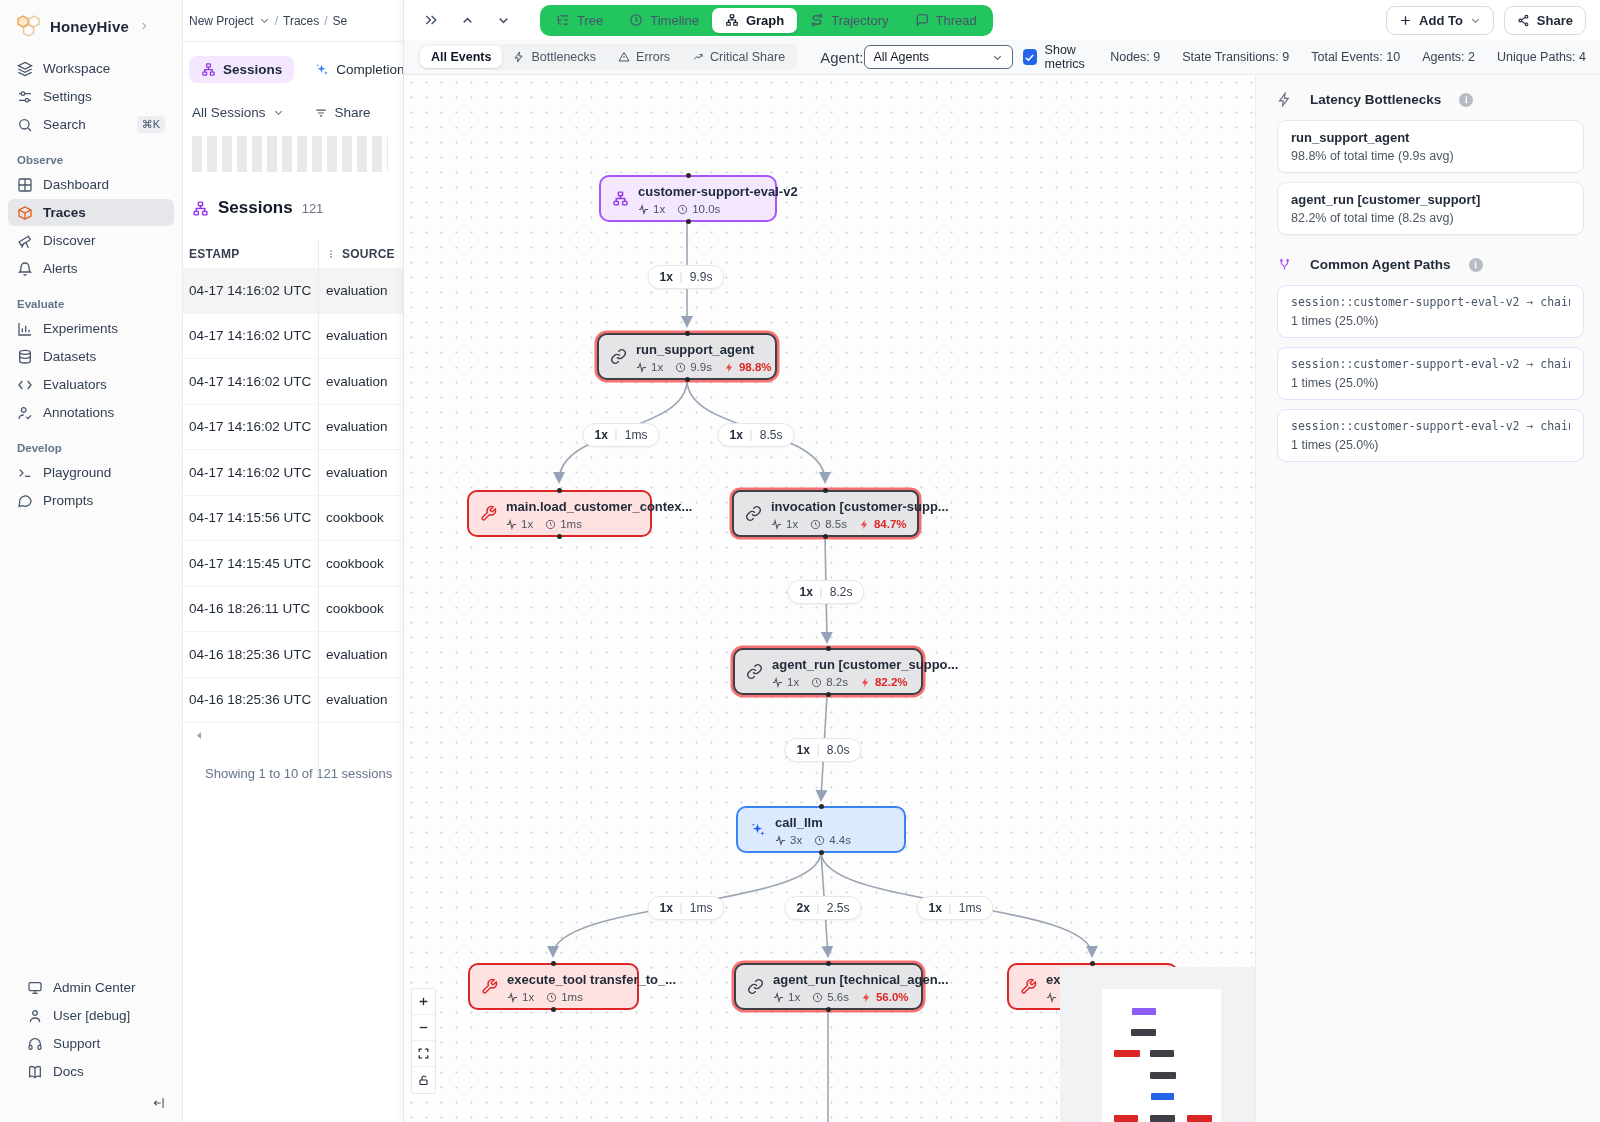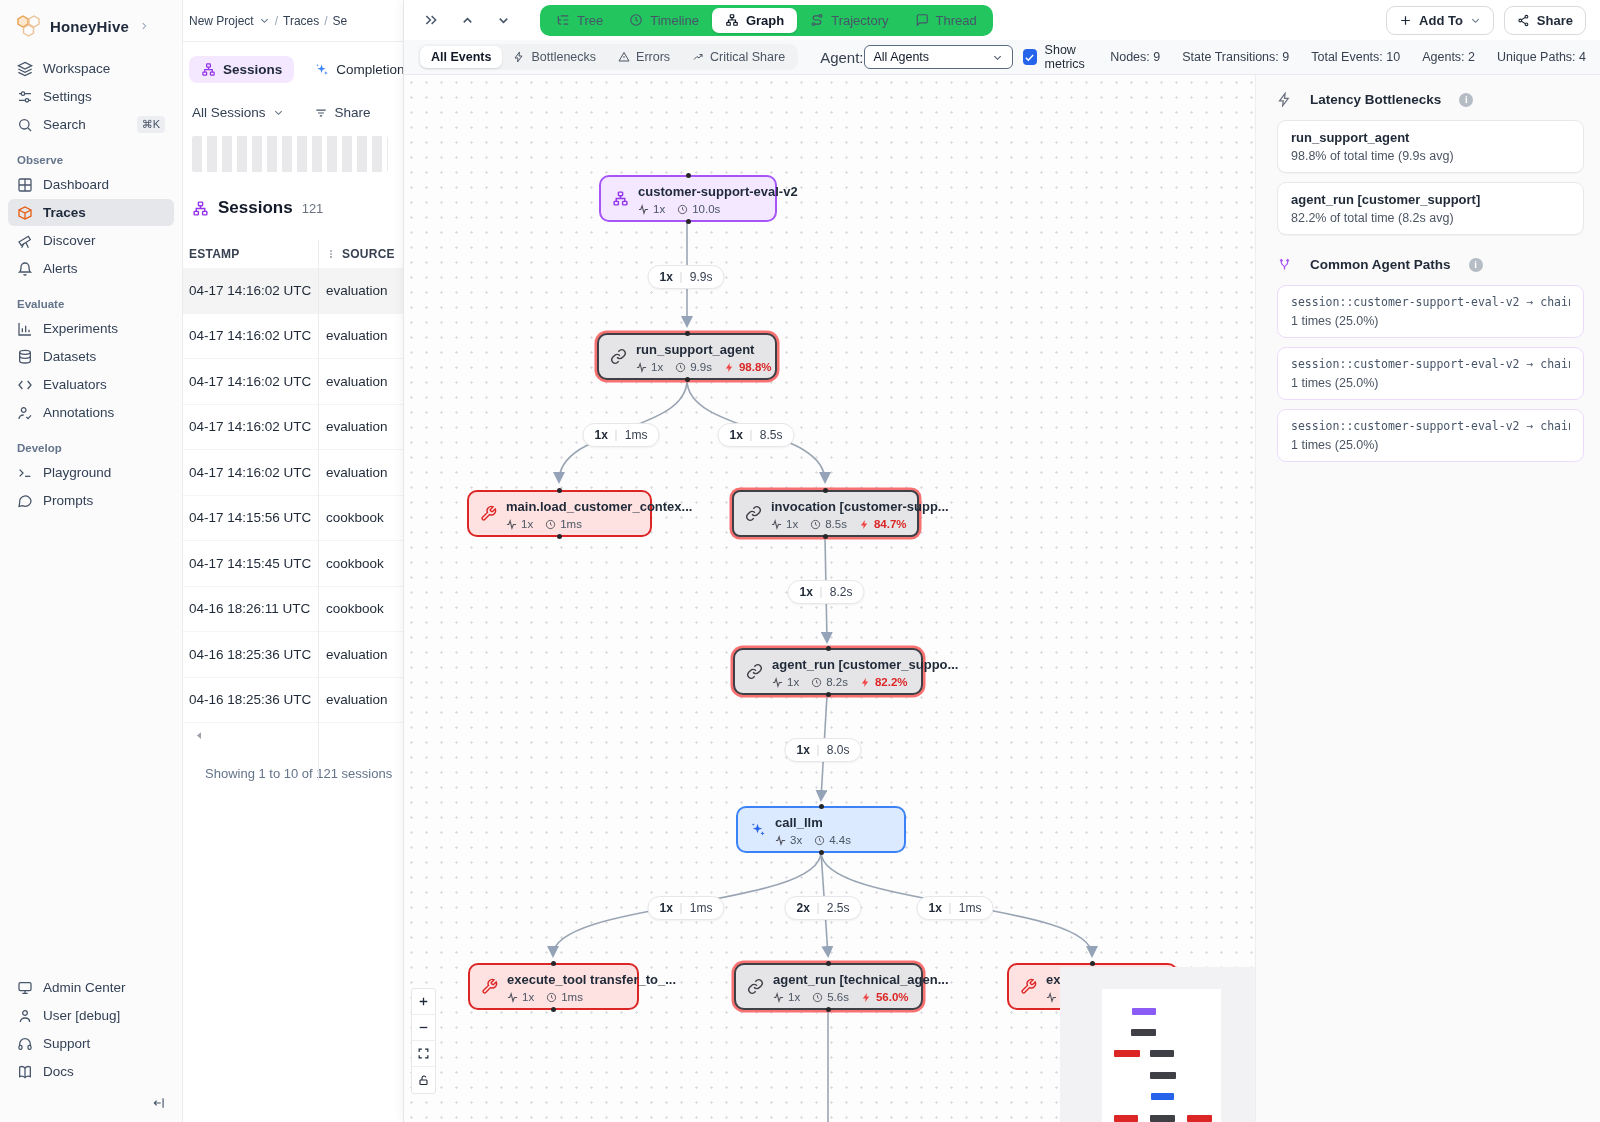--- a/index.html
+++ b/index.html
@@ -11,21 +11,21 @@
   .sidebar { position:absolute; left:0; top:0; bottom:0; width:183px; background:#fbfbfc; border-right:1px solid #ebebee; z-index:30; }
   .logo-row { display:flex; align-items:center; gap:8px; padding:14px 14px 16px 16px; }
   .logo-name { font-size:15px; font-weight:bold; color:#1e293b; letter-spacing:.01em; }
   .logo-chev { color:#94a3b8; margin-left:2px; }
   .nav-item { display:flex; align-items:center; gap:10px; height:27px; margin:1px 8px; padding:0 9px; border-radius:6px; font-size:13.5px; color:#334155; cursor:pointer; }
   .nav-item .ni { width:16px; height:16px; color:#475569; flex:none; }
   .nav-item.active { background:#e5e7ea; font-weight:bold; color:#1e293b; }
   .nav-item.active .ni { color:#e8590c; }
   .kbd { margin-left:auto; background:#eceef1; border-radius:4px; font-size:11px; color:#475569; padding:2px 5px; }
   .sec-label { font-size:11.5px; font-weight:bold; color:#64748b; margin:16px 17px 5px; }
-  .sidebar-bottom { position:absolute; left:0; right:0; bottom:12px; }
+  .sidebar-bottom { position:absolute; left:10px; right:0; bottom:12px; }
   .collapse-row { display:flex; justify-content:flex-end; padding:10px 16px 0 0; color:#475569; }
 
   
   .mid { position:absolute; left:183px; top:0; bottom:0; width:221px; background:#fff; overflow:hidden; z-index:10; }
   .crumb-bar { height:42px; display:flex; align-items:center; gap:5px; padding-left:6px; font-size:12px; color:#334155; white-space:nowrap; border-bottom:1px solid #ededf0; width:400px; }
   .crumb-sep { color:#94a3b8; }
   .mid-inner { width:400px; }
   .seg-tabs { display:flex; gap:8px; padding:14px 0 0 6px; align-items:center; }
   .pill-tab { display:flex; align-items:center; gap:7px; padding:6px 12px; border-radius:8px; font-size:13.5px; color:#1f2937; white-space:nowrap; cursor:pointer; }
   .pill-tab.on { background:#f3e8ff; font-weight:bold; }

